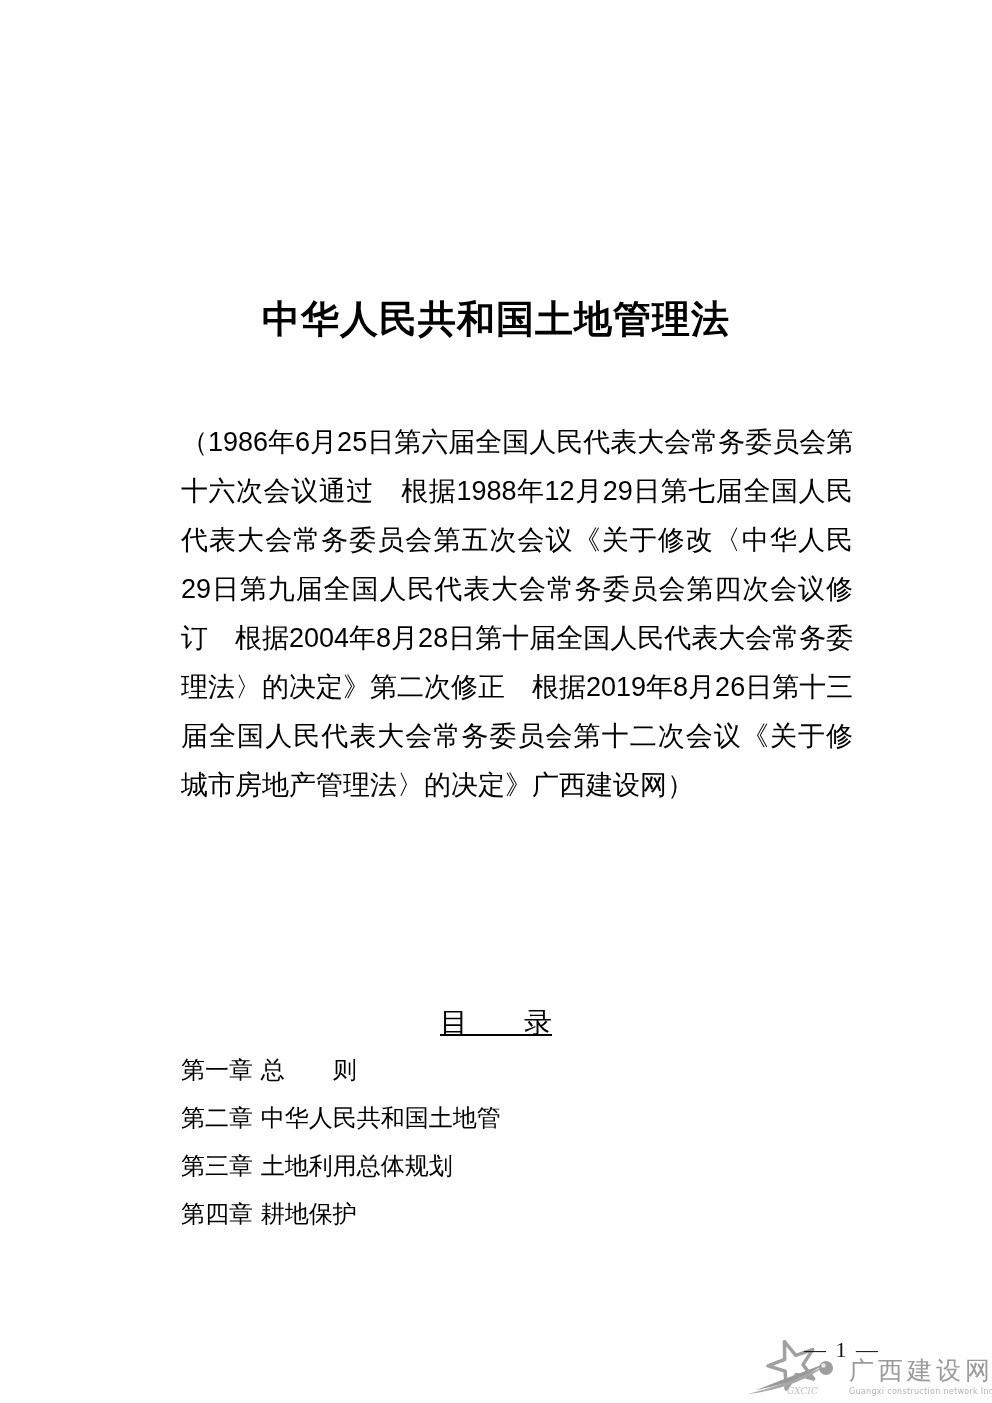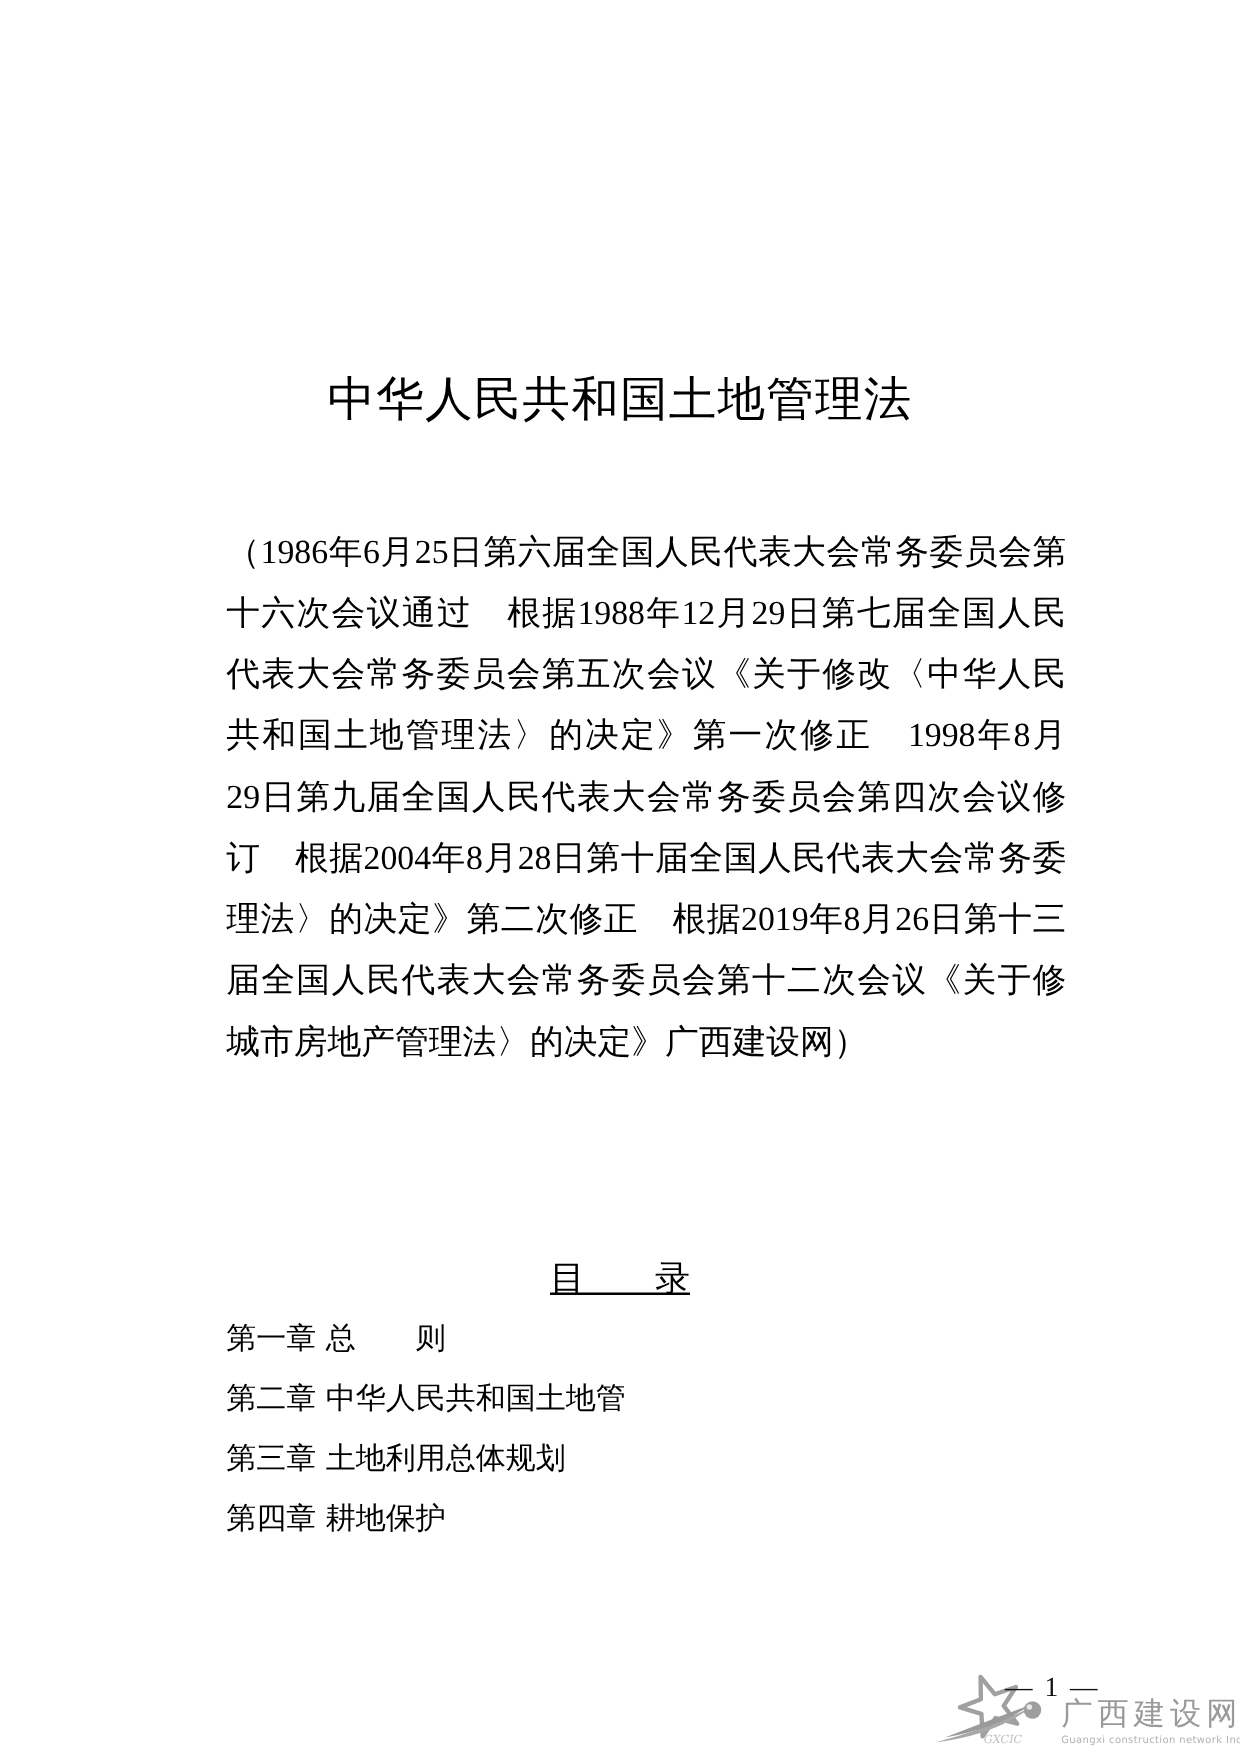--- a/index.html
+++ b/index.html
@@ -16,21 +16,21 @@
     font-family: "DejaVu Sans", "Liberation Sans", sans-serif;
     color: #000000;
   }
   .doc-title {
     position: absolute;
     top: 296px;
     left: 0;
     right: 0;
     text-align: center;
     font-size: 38px;
-    font-weight: 400;
+    font-weight: 700;
     letter-spacing: 1px;
     line-height: 46px;
     white-space: nowrap;
   }
   .preamble {
     position: absolute;
     top: 417px;
     left: 181px;
     width: 672px;
     font-size: 27px;
@@ -63,21 +63,21 @@
     left: 181px;
     width: 672px;
     font-size: 24px;
   }
   .toc-list .toc-line {
     line-height: 48px;
     height: 48px;
     white-space: nowrap;
   }
   .num {
-    font-family: Liberation Serif, serif;
+    font-family: Liberation Sans, sans-serif;
   }
   .page-number {
     position: absolute;
     top: 1337px;
     left: 804px;
     font-family: "Liberation Serif", "DejaVu Serif", serif;
     font-size: 22px;
     letter-spacing: 2px;
     color: #111111;
     z-index: 3;
@@ -123,21 +123,20 @@
 <body>
 
 <div class="page">
 
   <div class="doc-title">中华人民共和国土地管理法</div>
 
   <div class="preamble">
       <div class="p-line">（<span class="num">1986</span>年<span class="num">6</span>月<span class="num">25</span>日第六届全国人民代表大会常务委员会第</div>
       <div class="p-line">十六次会议通过　根据<span class="num">1988</span>年<span class="num">12</span>月<span class="num">29</span>日第七届全国人民</div>
       <div class="p-line">代表大会常务委员会第五次会议《关于修改〈中华人民</div>
-      <div class="p-line">共和国土地管理法〉的决定》第一次修正　<span class="num">1998</span>年<span class="num">8</span>月</div>
       <div class="p-line"><span class="num">29</span>日第九届全国人民代表大会常务委员会第四次会议修</div>
       <div class="p-line">订　根据<span class="num">2004</span>年<span class="num">8</span>月<span class="num">28</span>日第十届全国人民代表大会常务委</div>
       <div class="p-line">理法〉的决定》第二次修正　根据<span class="num">2019</span>年<span class="num">8</span>月<span class="num">26</span>日第十三</div>
       <div class="p-line">届全国人民代表大会常务委员会第十二次会议《关于修</div>
       <div class="p-line">城市房地产管理法〉的决定》广西建设网）</div>
     </div>
 
   <div class="toc-header">目　　录</div>
 
   <div class="toc-list">

